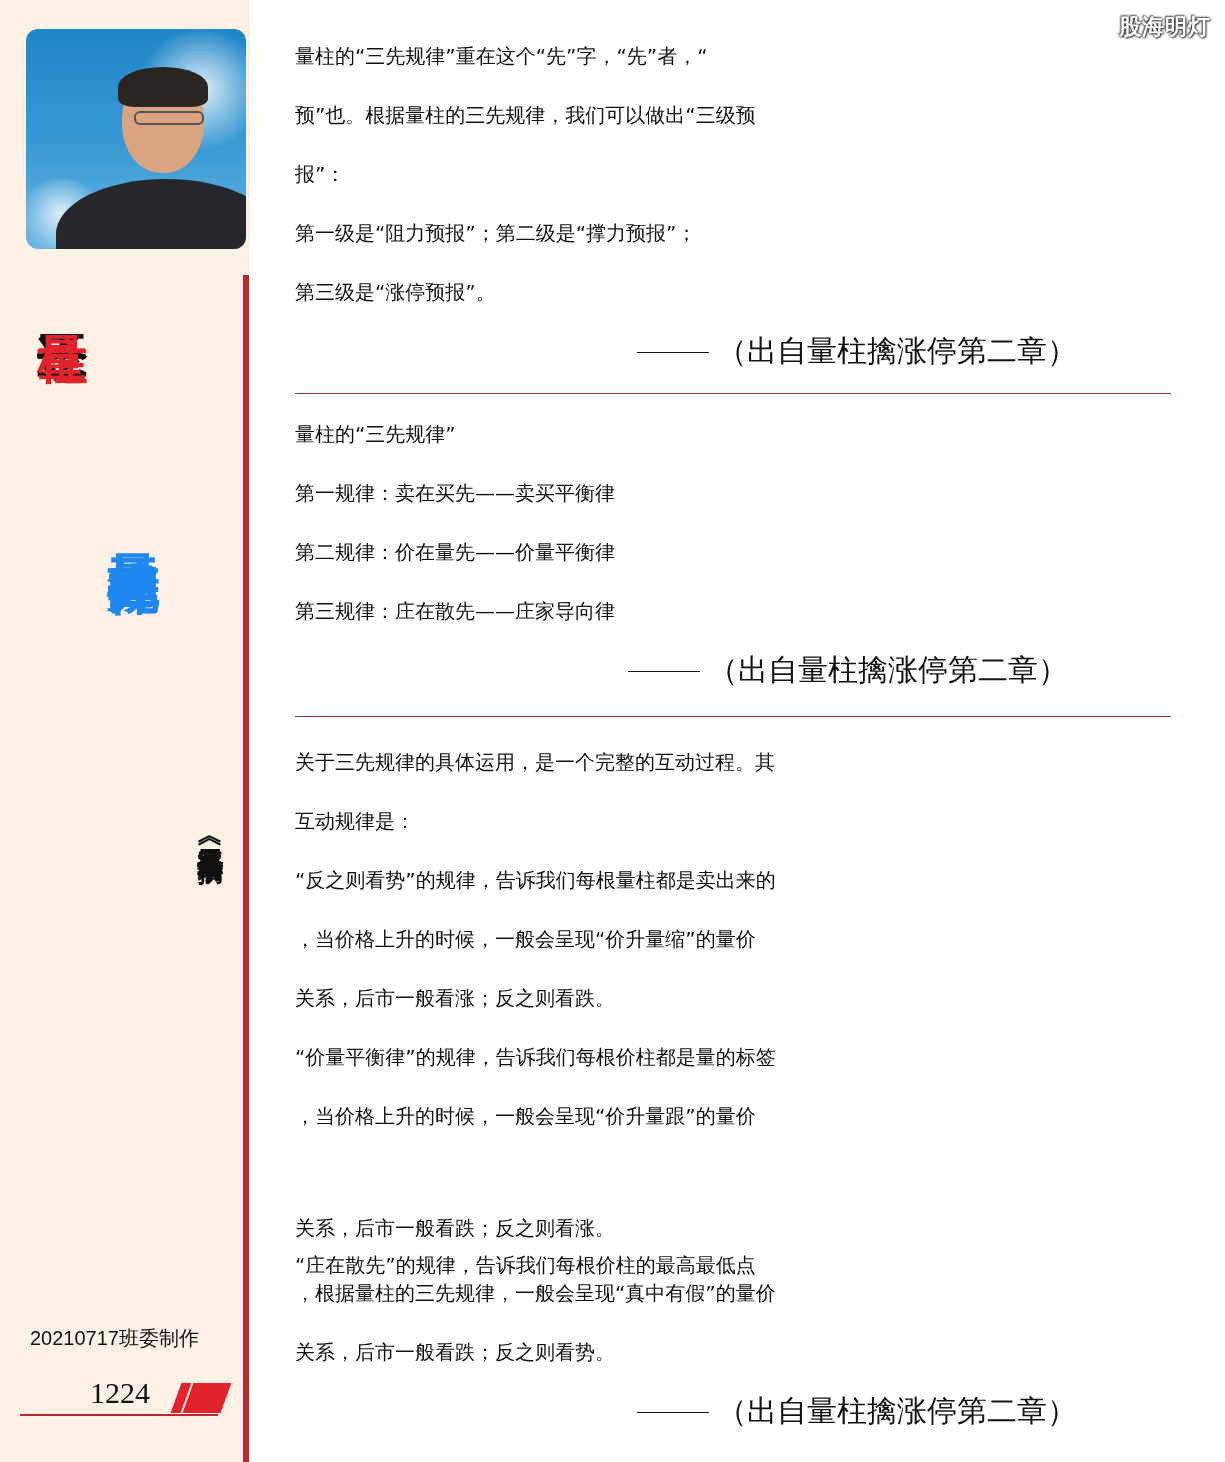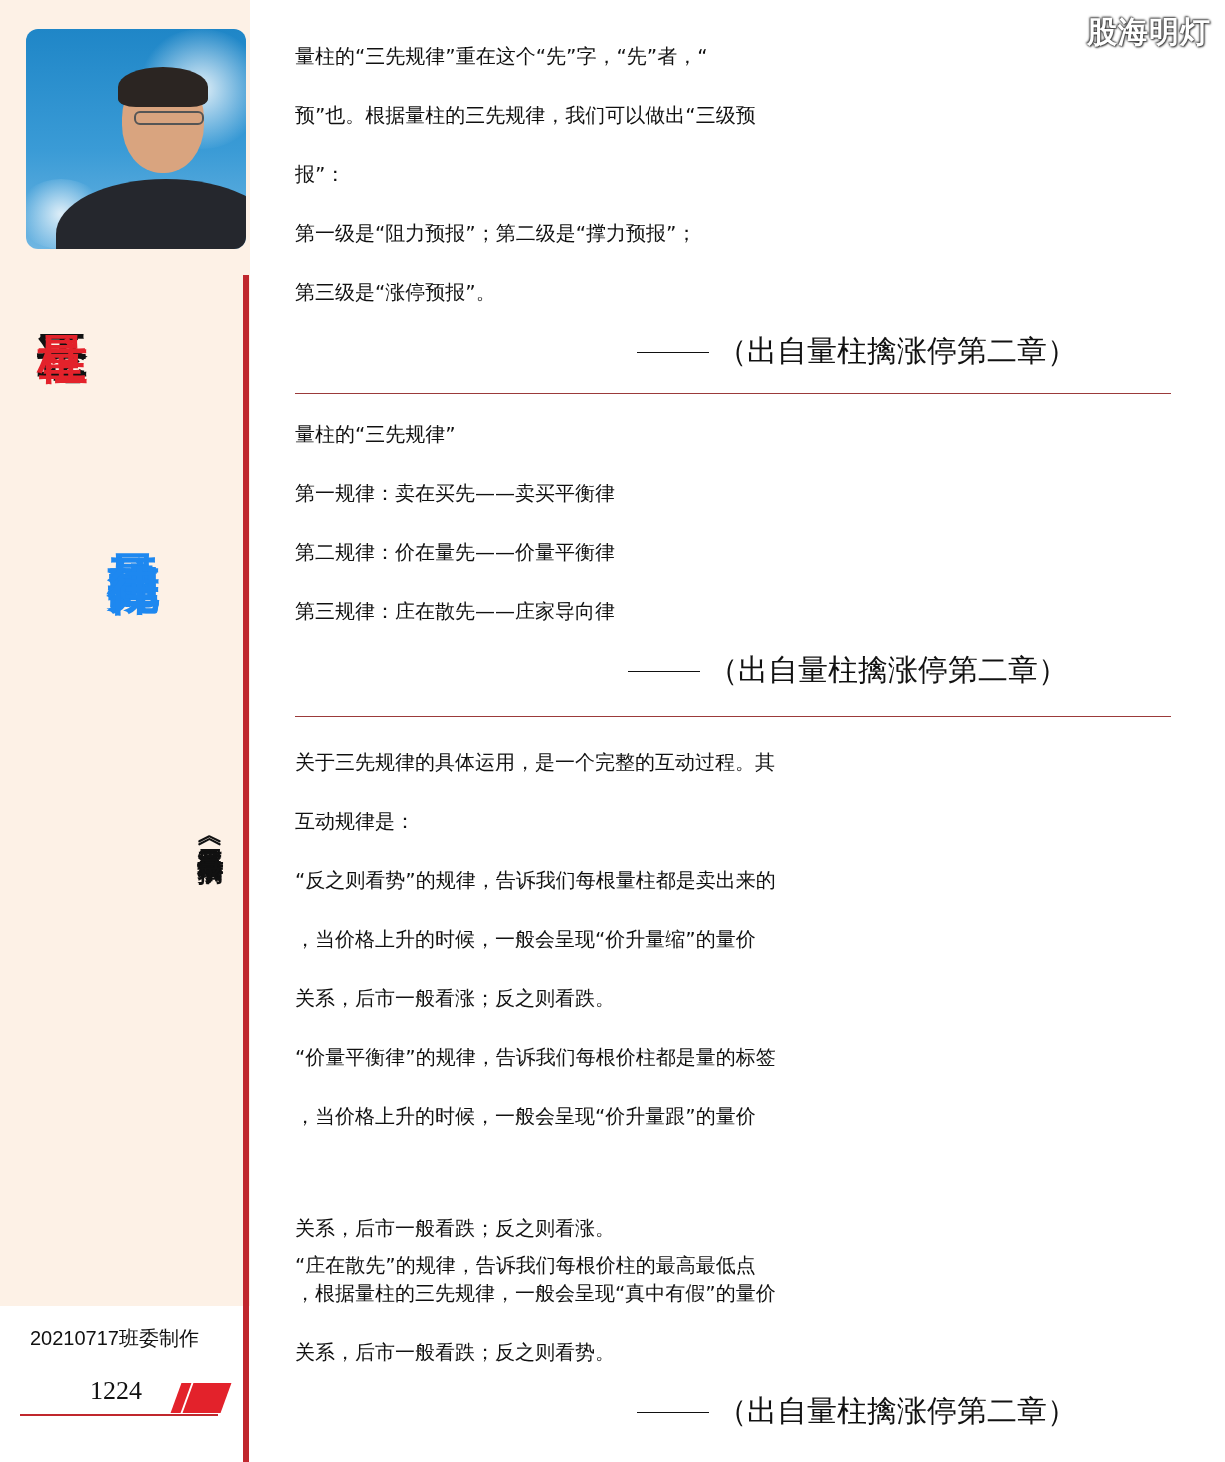--- a/index.html
+++ b/index.html
@@ -2,21 +2,21 @@
 <html><head>
 <meta charset="utf-8">
 <style>
   html, body { margin: 0; padding: 0; }
   body {
     width: 1225px; height: 1462px; position: relative; overflow: hidden;
     background: #ffffff;
     font-family: "DejaVu Sans", "Liberation Sans", sans-serif;
   }
   .sidebar {
-    position: absolute; left: 0; top: 0; width: 250px; height: 1306px;
+    position: absolute; left: 0; top: 0; width: 250px; height: 1462px;
     background: #fdf1e6;
   }
   .red-bar {
     position: absolute; left: 243px; top: 275px; width: 6px; height: 1187px;
     background: #c0272d;
   }
   .photo {
     position: absolute; left: 26px; top: 29px; width: 220px; height: 220px;
     border-radius: 12px; overflow: hidden;
     background: linear-gradient(180deg, #1f86c7 0%, #3a9bd6 55%, #6fb6e2 100%);
@@ -37,38 +37,38 @@
   .t-main .black { color: #111111; }
   .t-main .red { color: #e3222b; }
   .t-sub { left: 108px; top: 512px; font-size: 52px; color: #1e88f0; letter-spacing: 2px; }
   .t-src { left: 198px; top: 828px; font-size: 26px; color: #111; letter-spacing: 1px; }
 
   .credit {
     position: absolute; left: 30px; top: 1325px; font-size: 20px; color: #111;
     font-family: "Liberation Sans", "DejaVu Sans", sans-serif;
   }
   .pagenum {
-    position: absolute; left: 90px; top: 1376px; font-size: 26px; color: #111;
+    position: absolute; left: 90px; top: 1376px; font-size: 30px; color: #111;
     font-family: "Liberation Serif", "DejaVu Serif", serif;
   }
   .page-line { position:absolute; left:20px; top:1414px; width:198px; height:2px; background:#c0272d; }
   .page-deco1 { position:absolute; left:176px; top:1383px; width:10px; height:30px; background:#e3222b; transform: skewX(-20deg); }
   .page-deco2 { position:absolute; left:188px; top:1383px; width:38px; height:30px; background:#e3222b; transform: skewX(-20deg); }
 
   .main { position: absolute; left: 295px; top: 0; width: 880px; }
   .line {
     position: absolute; left: 0; font-size: 20px; color: #111; white-space: pre;
     line-height: 40px; font-family: "DejaVu Sans", "Liberation Sans", sans-serif;
   }
   .cite { font-size: 30px; }
   .cite .dash { display:inline-block; width:72px; height:1px; background:#111; vertical-align: middle; margin-right: 8px; }
   .divider { position: absolute; left: 0; width: 876px; height: 1px; background: #9b3a3a; }
 
   .watermark {
-    position: absolute; right: 14px; top: 12px; font-size: 30px; font-weight: bold;
+    position: absolute; right: 14px; top: 12px; font-size: 22px; font-weight: bold;
     color: #ffffff; letter-spacing: 1px;
     text-shadow: 0 0 2px #333, 1px 1px 2px #333, -1px -1px 2px #555;
     font-family: "DejaVu Sans", sans-serif;
   }
 </style>
 </head>
 <body>
 
 <div class="sidebar">
   <div class="photo">

